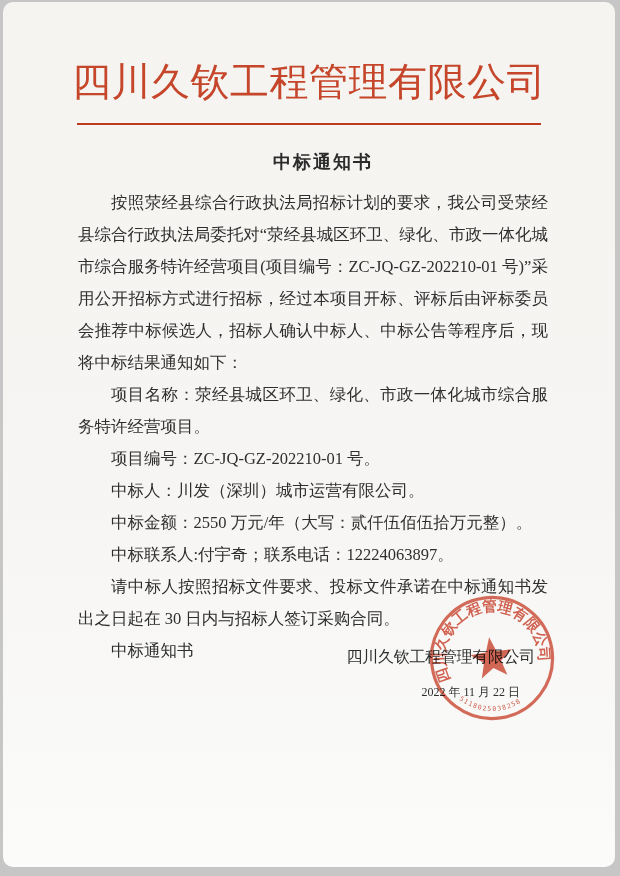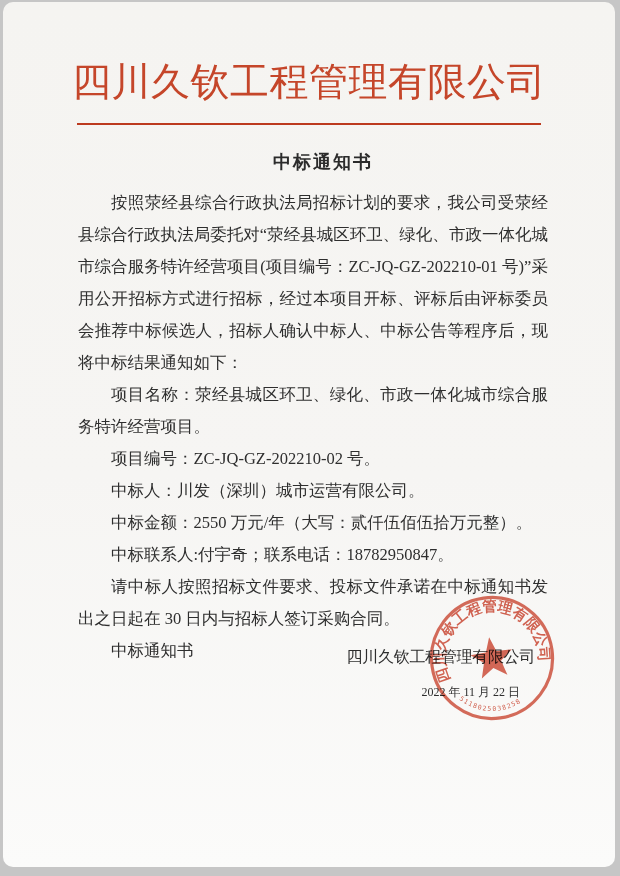--- a/index.html
+++ b/index.html
@@ -86,24 +86,24 @@
 
     <div class="letterhead">四川久钦工程管理有限公司</div>
 
     <div class="letterhead-rule"></div>
 
     <h1 class="doc-title">中标通知书</h1>
 
     <div class="doc-body">
       <p>按照荥经县综合行政执法局招标计划的要求，我公司受荥经县综合行政执法局委托对“荥经县城区环卫、绿化、市政一体化城市综合服务特许经营项目(项目编号：ZC-JQ-GZ-202210-01 号)”采用公开招标方式进行招标，经过本项目开标、评标后由评标委员会推荐中标候选人，招标人确认中标人、中标公告等程序后，现将中标结果通知如下：</p>
       <p>项目名称：荥经县城区环卫、绿化、市政一体化城市综合服务特许经营项目。</p>
-      <p>项目编号：ZC-JQ-GZ-202210-02 号。</p>
+      <p>项目编号：ZC-JQ-GZ-202210-01 号。</p>
       <p>中标人：川发（深圳）城市运营有限公司。</p>
       <p>中标金额：2550 万元/年（大写：贰仟伍佰伍拾万元整）。</p>
-      <p>中标联系人:付宇奇；联系电话：18782950847。</p>
+      <p>中标联系人:付宇奇；联系电话：12224063897。</p>
       <p>请中标人按照招标文件要求、投标文件承诺在中标通知书发出之日起在 30 日内与招标人签订采购合同。</p>
       <p>中标通知书</p>
     </div>
 
     <div class="sign-company">四川久钦工程管理有限公司</div>
 
     <div class="sign-date">2022 年 11 月 22 日</div>
 
     <div class="seal">
       <svg viewBox="0 0 130 130" xmlns="http://www.w3.org/2000/svg">

